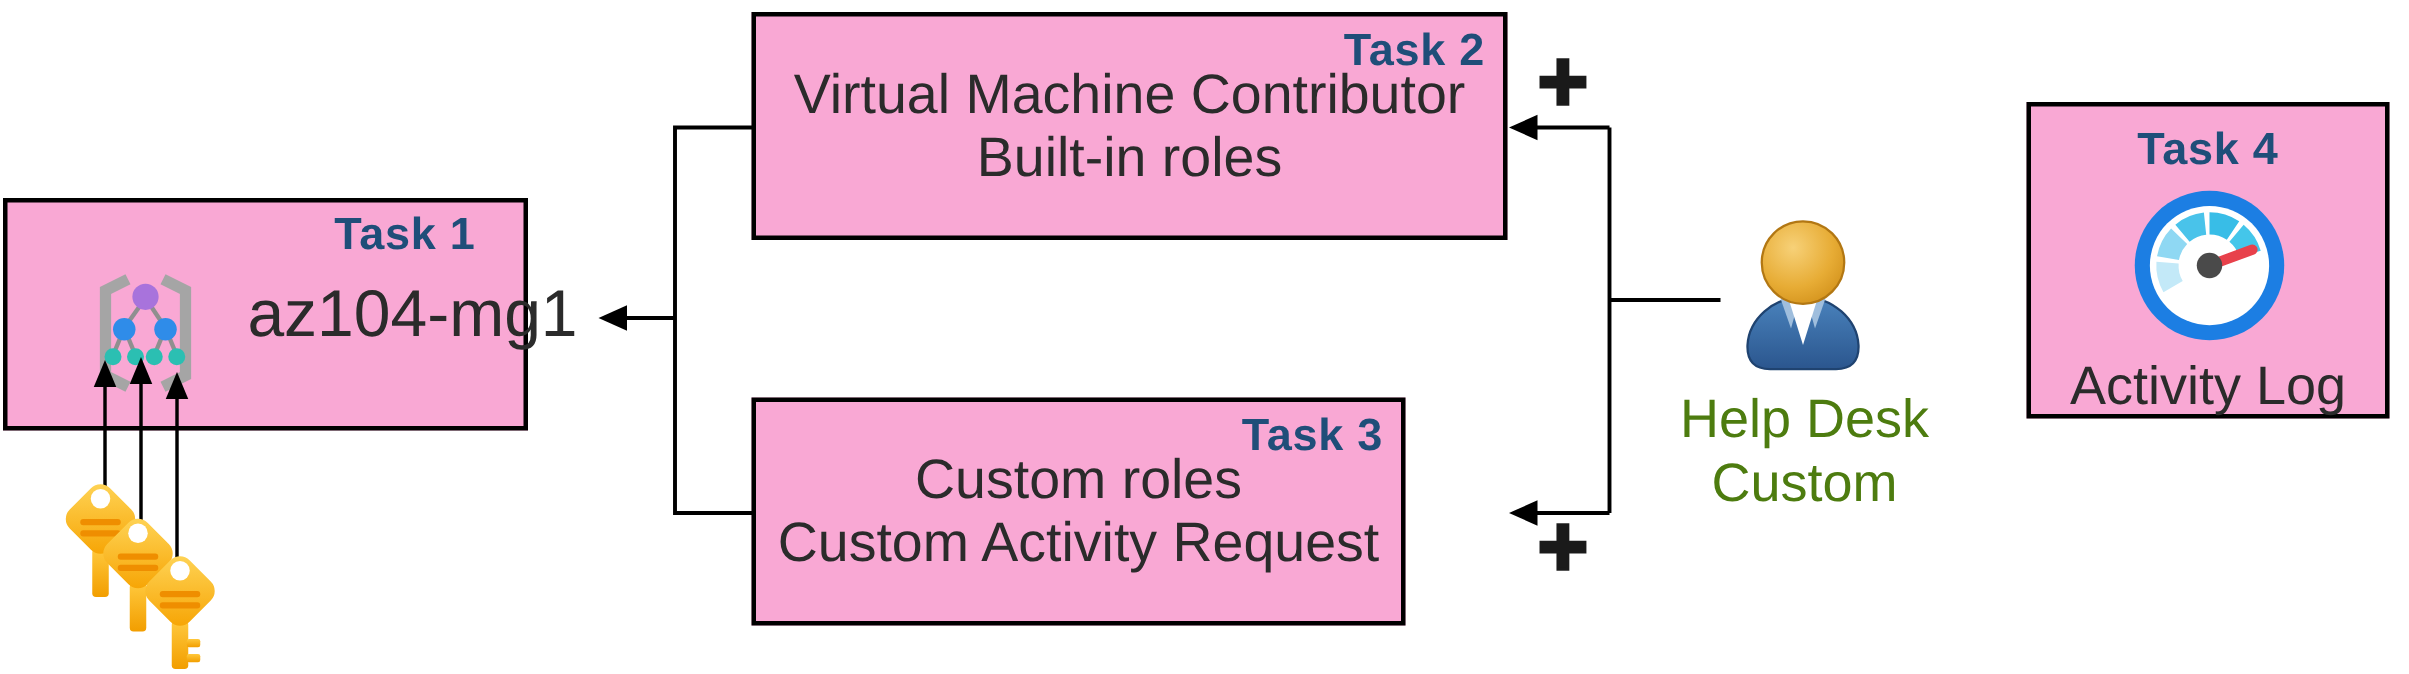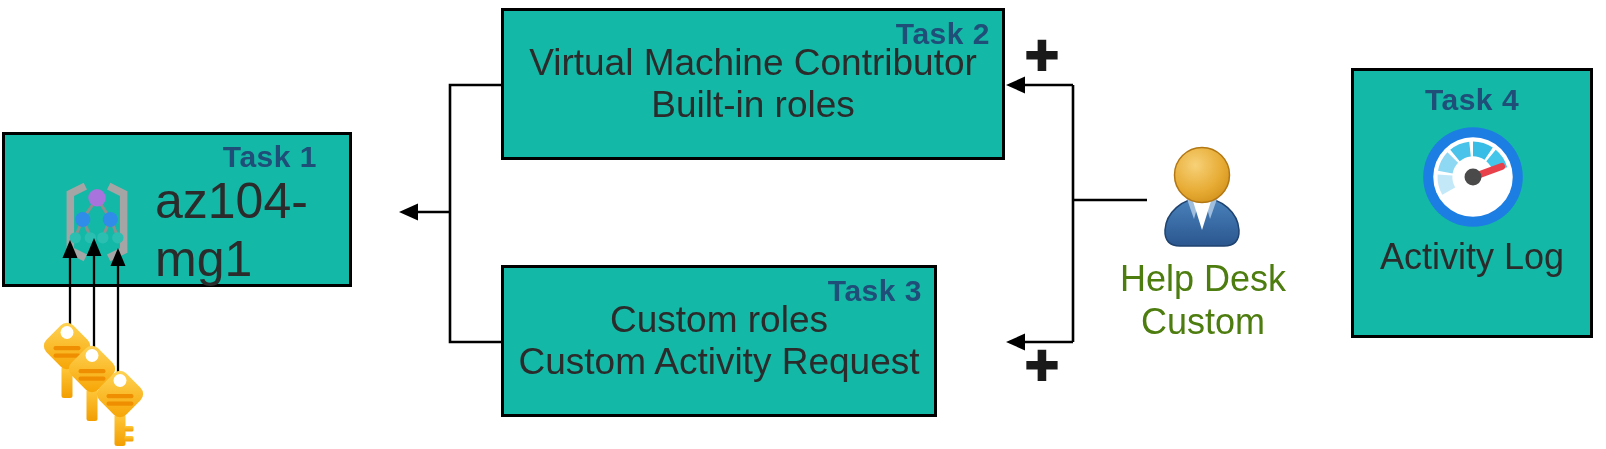--- a/index.html
+++ b/index.html
@@ -1,39 +1,39 @@
 <!DOCTYPE html>
 <html><head>
 <meta charset="utf-8">
 <style>
   html,body{margin:0;padding:0;background:#ffffff;}
   .canvas{
     position:relative;width:1606px;height:449px;background:#ffffff;
     font-family:"Liberation Sans",sans-serif;overflow:hidden;
   }
   .box{
-    position:absolute;background:#14b8a6;border:3px solid #000000;box-sizing:border-box;
+    position:absolute;background:#f9a8d4;border:3px solid #000000;box-sizing:border-box;
   }
   .task-label{
     position:absolute;font-weight:bold;font-size:30px;color:#1F4E79;letter-spacing:.5px;
   }
   .body-text{color:#2B2B2B;font-size:37px;line-height:42px;text-align:center;}
   #task1{left:2px;top:132px;width:350px;height:155px;}
   #task1 .task-label{top:5px;right:32px;}
   .mg-icon{position:absolute;left:50px;top:47px;width:84px;height:80px;}
   .mg-name{
     position:absolute;left:150px;top:0;width:240px;height:149px;
     display:flex;align-items:center;justify-content:center;
-    font-size:50px;color:#2B2B2B;margin-top:20px;
+    font-size:44px;color:#2B2B2B;
   }
   #task2{left:501px;top:8px;width:504px;height:152px;}
   #task3{left:501px;top:265px;width:436px;height:152px;}
   #task2 .task-label,#task3 .task-label{top:6px;right:12px;}
   .two-lines{position:absolute;left:0;top:31px;width:100%;}
-  #task4{left:1351px;top:68px;width:242px;height:270px;}
+  #task4{left:1351px;top:68px;width:242px;height:211px;}
   #task4 .task-label{top:12px;left:0;width:100%;text-align:center;}
   .gauge-icon{position:absolute;left:66px;top:53px;width:106px;height:106px;}
   .t4-caption{position:absolute;left:0;top:166px;width:100%;text-align:center;
     font-size:36px;line-height:40px;color:#2B2B2B;}
   .overlay{position:absolute;left:0;top:0;width:1606px;height:449px;pointer-events:none;}
   .plus{
     position:absolute;width:58px;height:62px;text-align:center;
     font-size:58px;line-height:62px;font-weight:bold;color:#1A1A1A;
     -webkit-text-stroke:2.2px #1A1A1A;
   }

